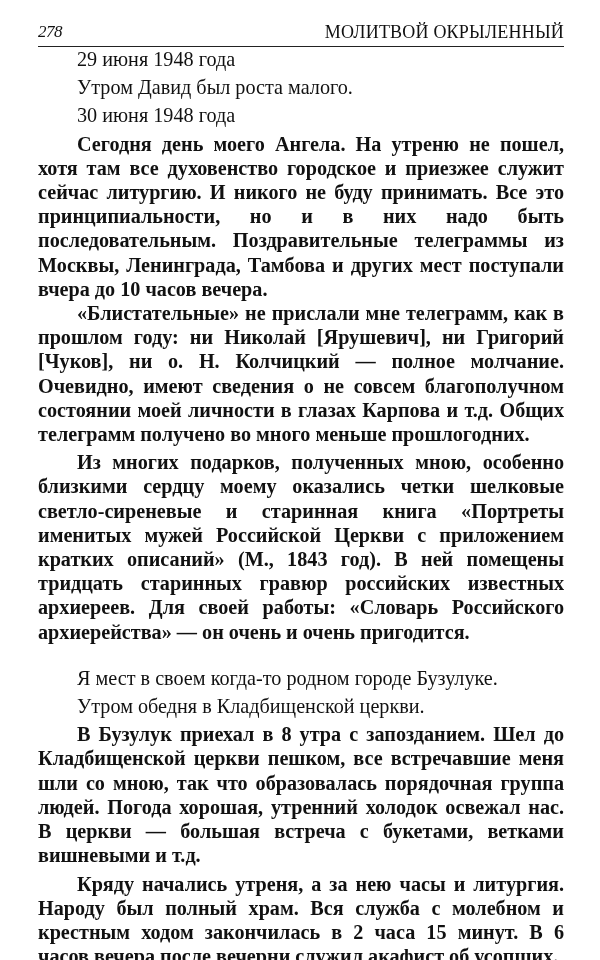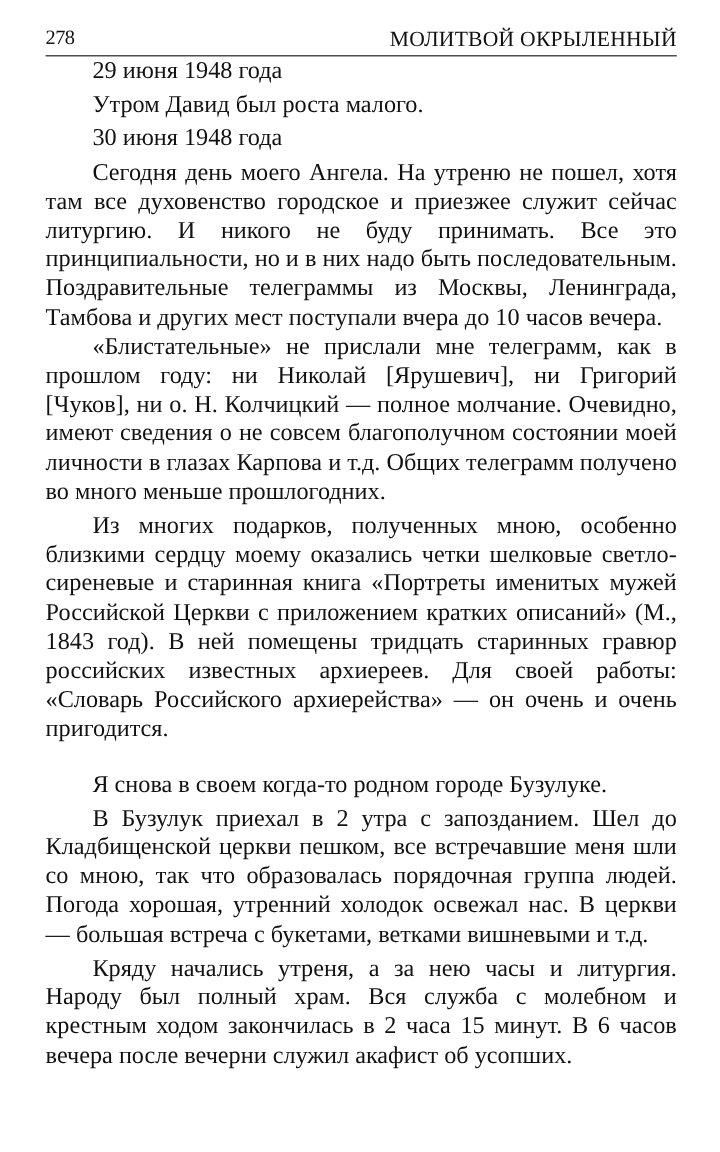--- a/index.html
+++ b/index.html
@@ -5,27 +5,27 @@
   html, body { margin: 0; padding: 0; background: #ffffff; }
   body { width: 600px; height: 960px; overflow: hidden; position: relative; }
   .page {
     position: absolute; left: 38px; top: 0; width: 526px;
     font-family: "Liberation Serif", "DejaVu Serif", serif;
     color: #111;
   }
   .running-head {
     position: relative; height: 46px; border-bottom: 1.5px solid #222;
   }
-  .folio { position: absolute; left: 0; top: 22px; font-size: 17px; letter-spacing: -0.5px; }
+  .folio { position: absolute; left: 0; top: 22px; font-size: 17px; letter-spacing: -0.5px; font-style: italic; }
   .head-title { position: absolute; right: 0; top: 22px; font-size: 18px; letter-spacing: 0.2px; }
   .body { font-size: 20.2px; line-height: 24.2px; }
   .date { padding-left: 39px; margin-bottom: 4px; }
   .date.first { margin-top: 0; }
   .line-one { padding-left: 39px; margin-bottom: 4px; }
-  p { margin: 0; text-indent: 39px; text-align: justify; text-align-last: left; }
+  p { margin: 0; text-indent: 39px; text-align: justify; text-align-last: left; font-weight: bold; }
   p.cont { margin-top: 4px; }
   .gap { height: 22px; }
 </style>
 </head>
 <body>
 
 <div class="page">
   <div class="running-head">
     <span class="folio">278</span>
     <span class="head-title">МОЛИТВОЙ ОКРЫЛЕННЫЙ</span>
@@ -36,18 +36,19 @@
     <div class="date first">29 июня 1948 года</div>
     <div class="line-one">Утром Давид был роста малого.</div>
 
     <div class="date">30 июня 1948 года</div>
     <p>Сегодня день моего Ангела. На утреню не пошел, хотя там все духовенство городское и приезжее служит сейчас литургию. И никого не буду принимать. Все это принципиальности, но и в них надо быть последовательным. Поздравительные телеграммы из Москвы, Ленинграда, Тамбова и других мест поступали вчера до 10 часов вечера.</p>
     <p>«Блистательные» не прислали мне телеграмм, как в прошлом году: ни Николай [Ярушевич], ни Григорий [Чуков], ни о. Н. Колчицкий — полное молчание. Очевидно, имеют сведения о не совсем благополучном состоянии моей личности в глазах Карпова и т.д. Общих телеграмм получено во много меньше прошлогодних.</p>
     <p class="cont">Из многих подарков, полученных мною, особенно близкими сердцу моему оказались четки шелковые светло-сиреневые и старинная книга «Портреты именитых мужей Российской Церкви с приложением кратких описаний» (М., 1843 год). В ней помещены тридцать старинных гравюр российских известных архиереев. Для своей работы: «Словарь Российского архиерейства» — он очень и очень пригодится.</p>
 
     <div class="gap"></div>
 
-    <div class="line-one">Я снова в своем когда-то родном городе Бузулуке.</div>
-    <p>В Бузулук приехал в 2 утра с запозданием. Шел до Кладбищенской церкви пешком, все встречавшие меня шли со мною, так что образовалась порядочная группа людей. Погода хорошая, утренний холодок освежал нас. В церкви — большая встреча с букетами, ветками вишневыми и т.д.</p>
+    <div class="line-one">Я мест в своем когда-то родном городе Бузулуке.</div>
+    <div class="line-one">Утром обедня в Кладбищенской церкви.</div>
+    <p>В Бузулук приехал в 8 утра с запозданием. Шел до Кладбищенской церкви пешком, все встречавшие меня шли со мною, так что образовалась порядочная группа людей. Погода хорошая, утренний холодок освежал нас. В церкви — большая встреча с букетами, ветками вишневыми и т.д.</p>
     <p class="cont">Кряду начались утреня, а за нею часы и литургия. Народу был полный храм. Вся служба с молебном и крестным ходом закончилась в 2 часа 15 минут. В 6 часов вечера после вечерни служил акафист об усопших.</p>
 
   </div>
 </div>
 
 </body></html>

